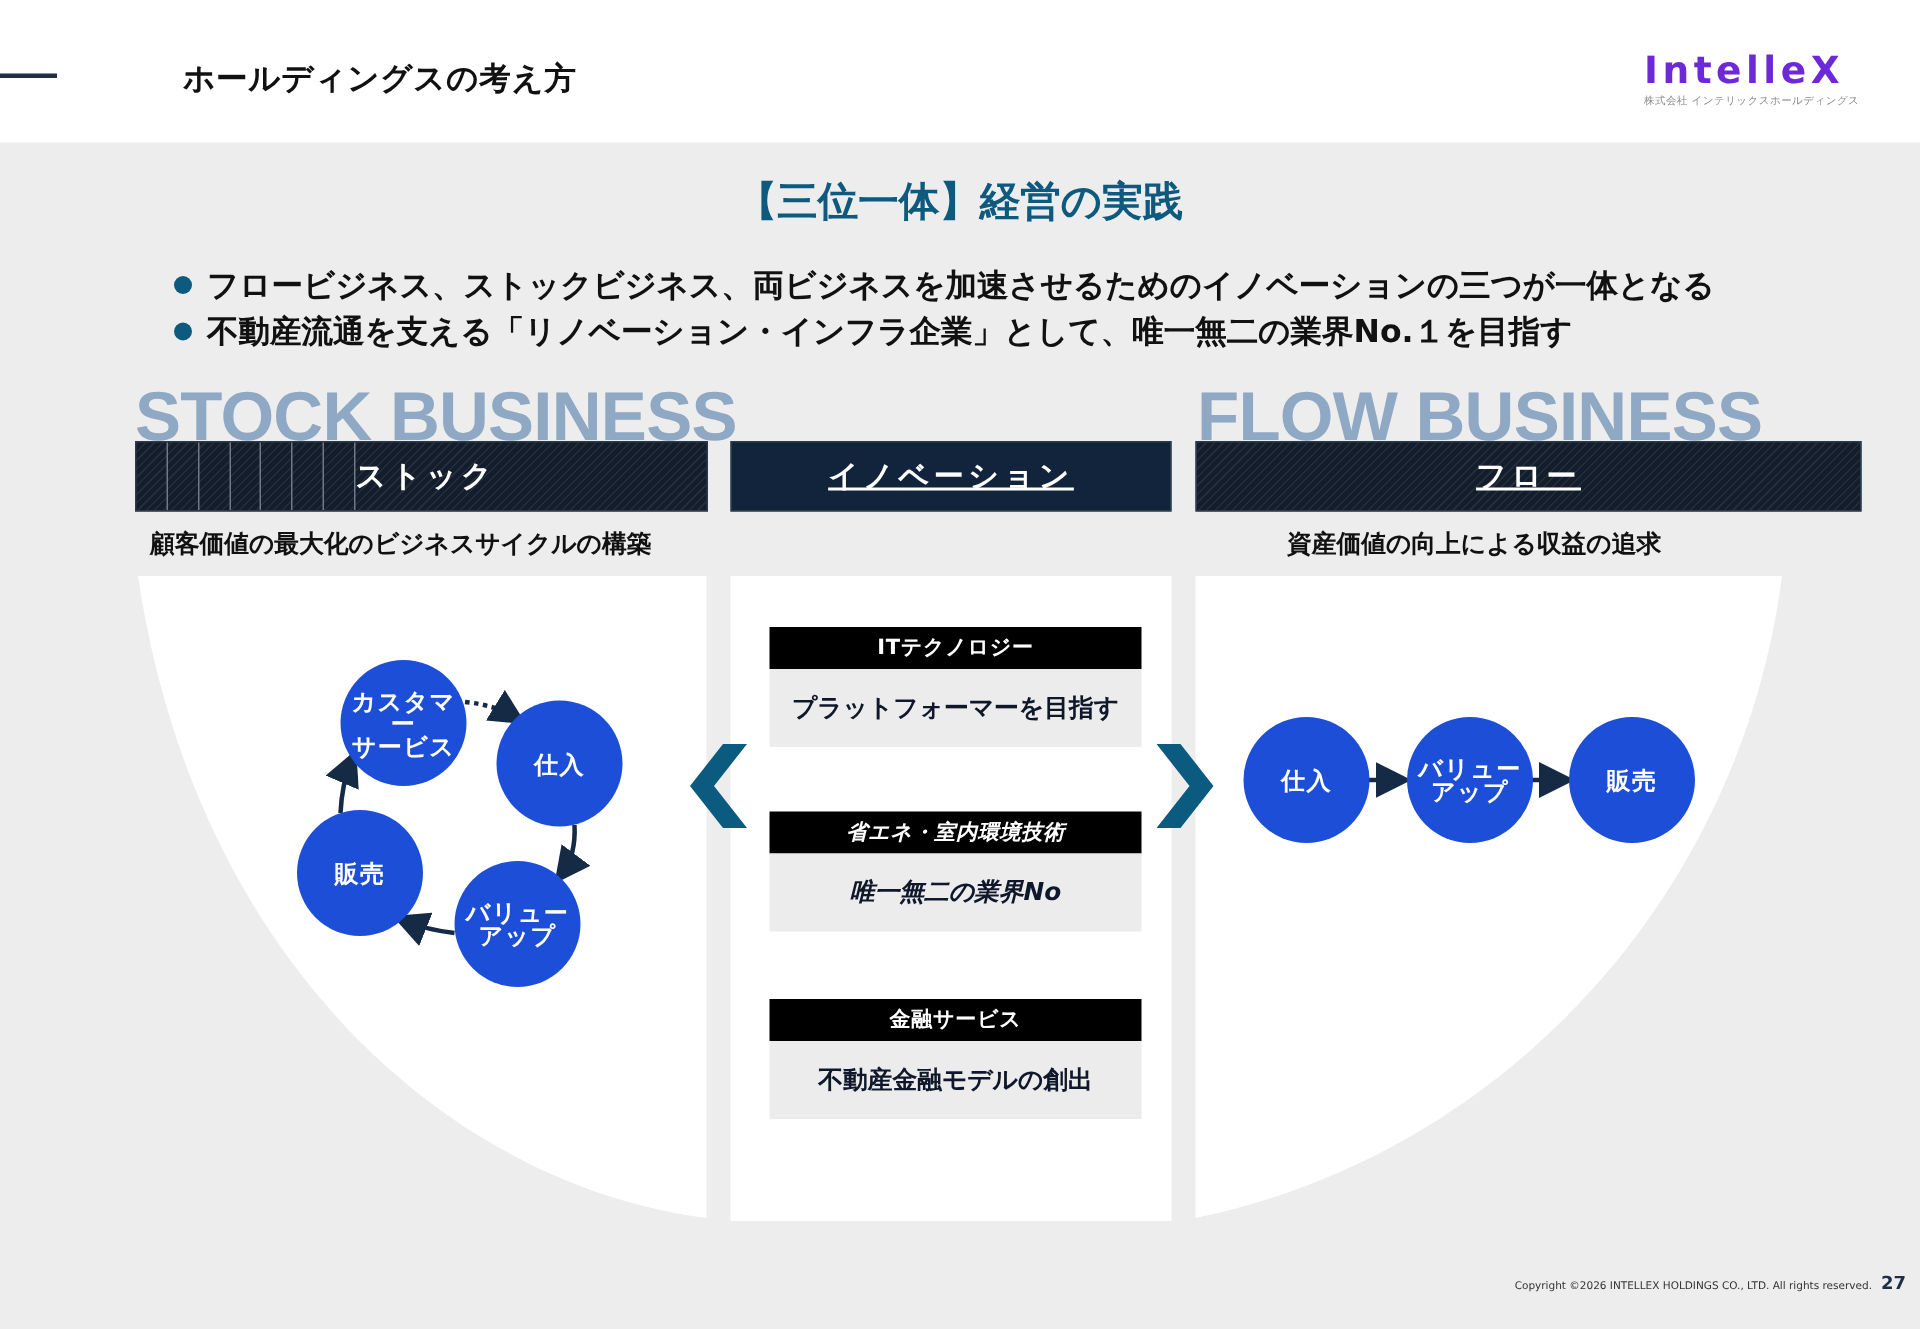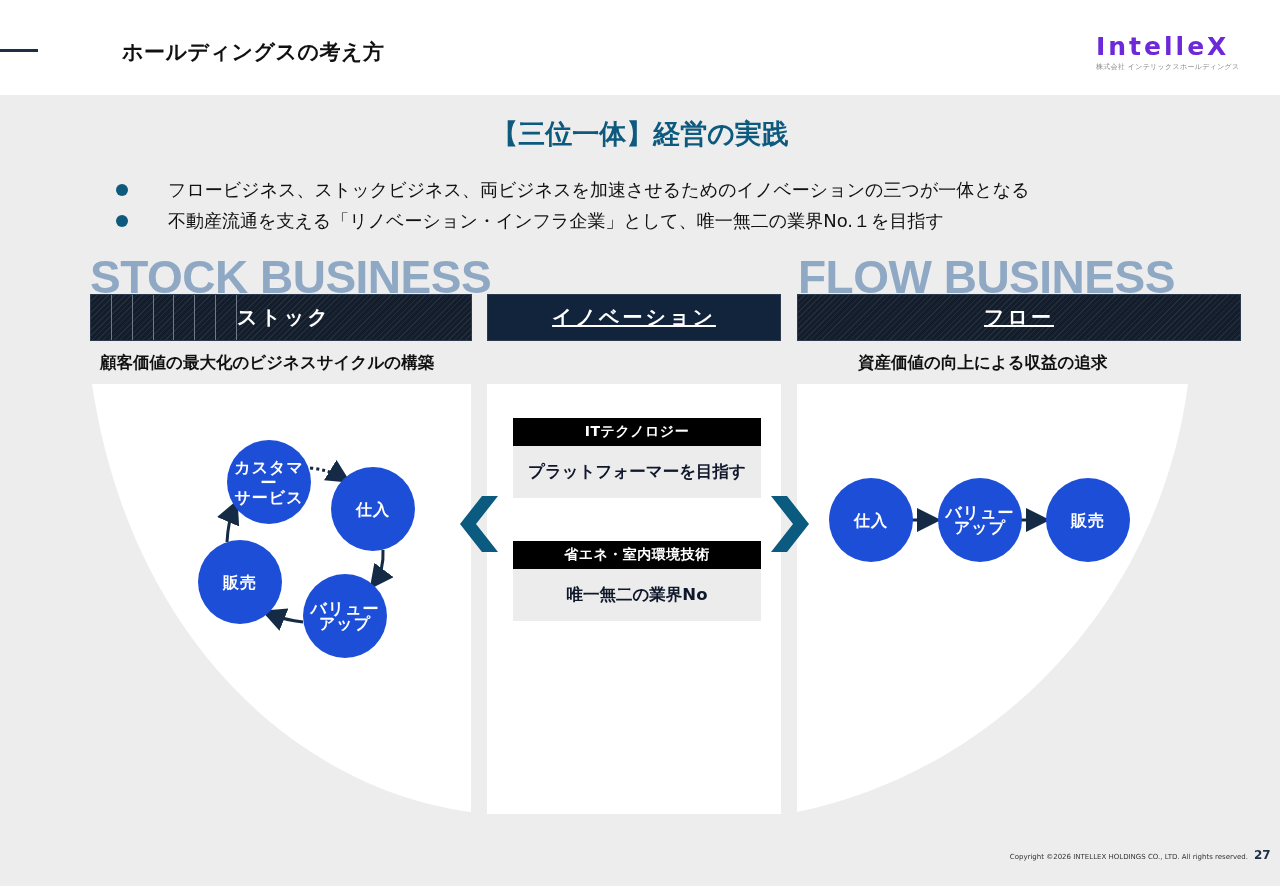--- a/index.html
+++ b/index.html
@@ -9,21 +9,21 @@
   .header { position: absolute; left: 0; top: 0; width: 1280px; height: 95px; background: #ffffff; }
   .header-rule { position: absolute; left: 0; top: 49px; width: 38px; height: 3px; background: #1e2f45; }
   .header-title { position: absolute; left: 122px; top: 38px; font-size: 21px; font-weight: bold; color: #111; letter-spacing: 0.5px; }
   .logo { position: absolute; left: 1096px; top: 33px; width: 150px; }
   .logo-main { font-family: "DejaVu Sans", sans-serif; font-weight: bold; font-size: 25px; color: #6d28d9; letter-spacing: 3px; line-height: 28px; }
   .logo-sub { font-size: 7px; color: #8a8a8a; letter-spacing: 0.3px; margin-top: 1px; white-space: nowrap; }
 
   .main-title { position: absolute; left: 0; width: 1280px; top: 116px; text-align: center; font-size: 27px; font-weight: bold; color: #0e5a7f; }
 
   .bullets { position: absolute; left: 116px; top: 174px; }
-  .bullet { display: flex; align-items: center; height: 31px; font-size: 18px; font-weight: normal; color: #111; gap: 30px; }
+  .bullet { display: flex; align-items: center; height: 31px; font-size: 21px; font-weight: bold; color: #111; }
   .bullet-dot { width: 12px; height: 12px; border-radius: 50%; background: #0e5a7f; margin-right: 10px; }
 
   .big-label { position: absolute; top: 252px; font-family: "Liberation Sans", sans-serif; font-weight: bold; font-size: 46px; color: #8fa8c4; letter-spacing: -0.5px; line-height: 50px; white-space: nowrap; }
   .stock-big { left: 90px; }
   .flow-big { left: 798px; }
 
   .bar { position: absolute; top: 294px; height: 47px; display: flex; align-items: center; justify-content: center; color: #fff; font-weight: bold; font-size: 20px; letter-spacing: 3px; border: 1px solid #2b3a4d; text-decoration: underline; }
   .bar-pattern { background-color: #131d2b; background-image: repeating-linear-gradient(135deg, rgba(255,255,255,0.07) 0 1px, transparent 1px 4px); }
   .bar-stock { left: 90px; width: 382px; }
   .bar-innov { left: 487px; width: 294px; background: #11243c; }
@@ -103,23 +103,27 @@
 </div>
 
 <div class="subtitle stock-sub">顧客価値の最大化のビジネスサイクルの構築</div>
 <div class="subtitle flow-sub">資産価値の向上による収益の追求</div>
 
 <div class="innov-col">
   <div class="innov-card" style="top:34px;">
     <div class="innov-head">ITテクノロジー</div>
     <div class="innov-body">プラットフォーマーを目指す</div>
   </div>
-  <div class="innov-card" style="top:157px;">
+  <div class="innov-card" style="top:157px;font-style:italic;">
     <div class="innov-head">省エネ・室内環境技術</div>
     <div class="innov-body">唯一無二の業界No</div>
+  </div>
+  <div class="innov-card" style="top:282px;">
+    <div class="innov-head">金融サービス</div>
+    <div class="innov-body">不動産金融モデルの創出</div>
   </div>
 </div>
 
 <svg class="chev" style="left:460px;" viewBox="0 0 38 56">
   <polygon points="38,0 22,0 0,28 22,56 38,56 16,28" fill="#0b5b80"></polygon>
 </svg>
 <svg class="chev" style="left:771px;" viewBox="0 0 38 56">
   <polygon points="0,0 16,0 38,28 16,56 0,56 22,28" fill="#0b5b80"></polygon>
 </svg>
 

